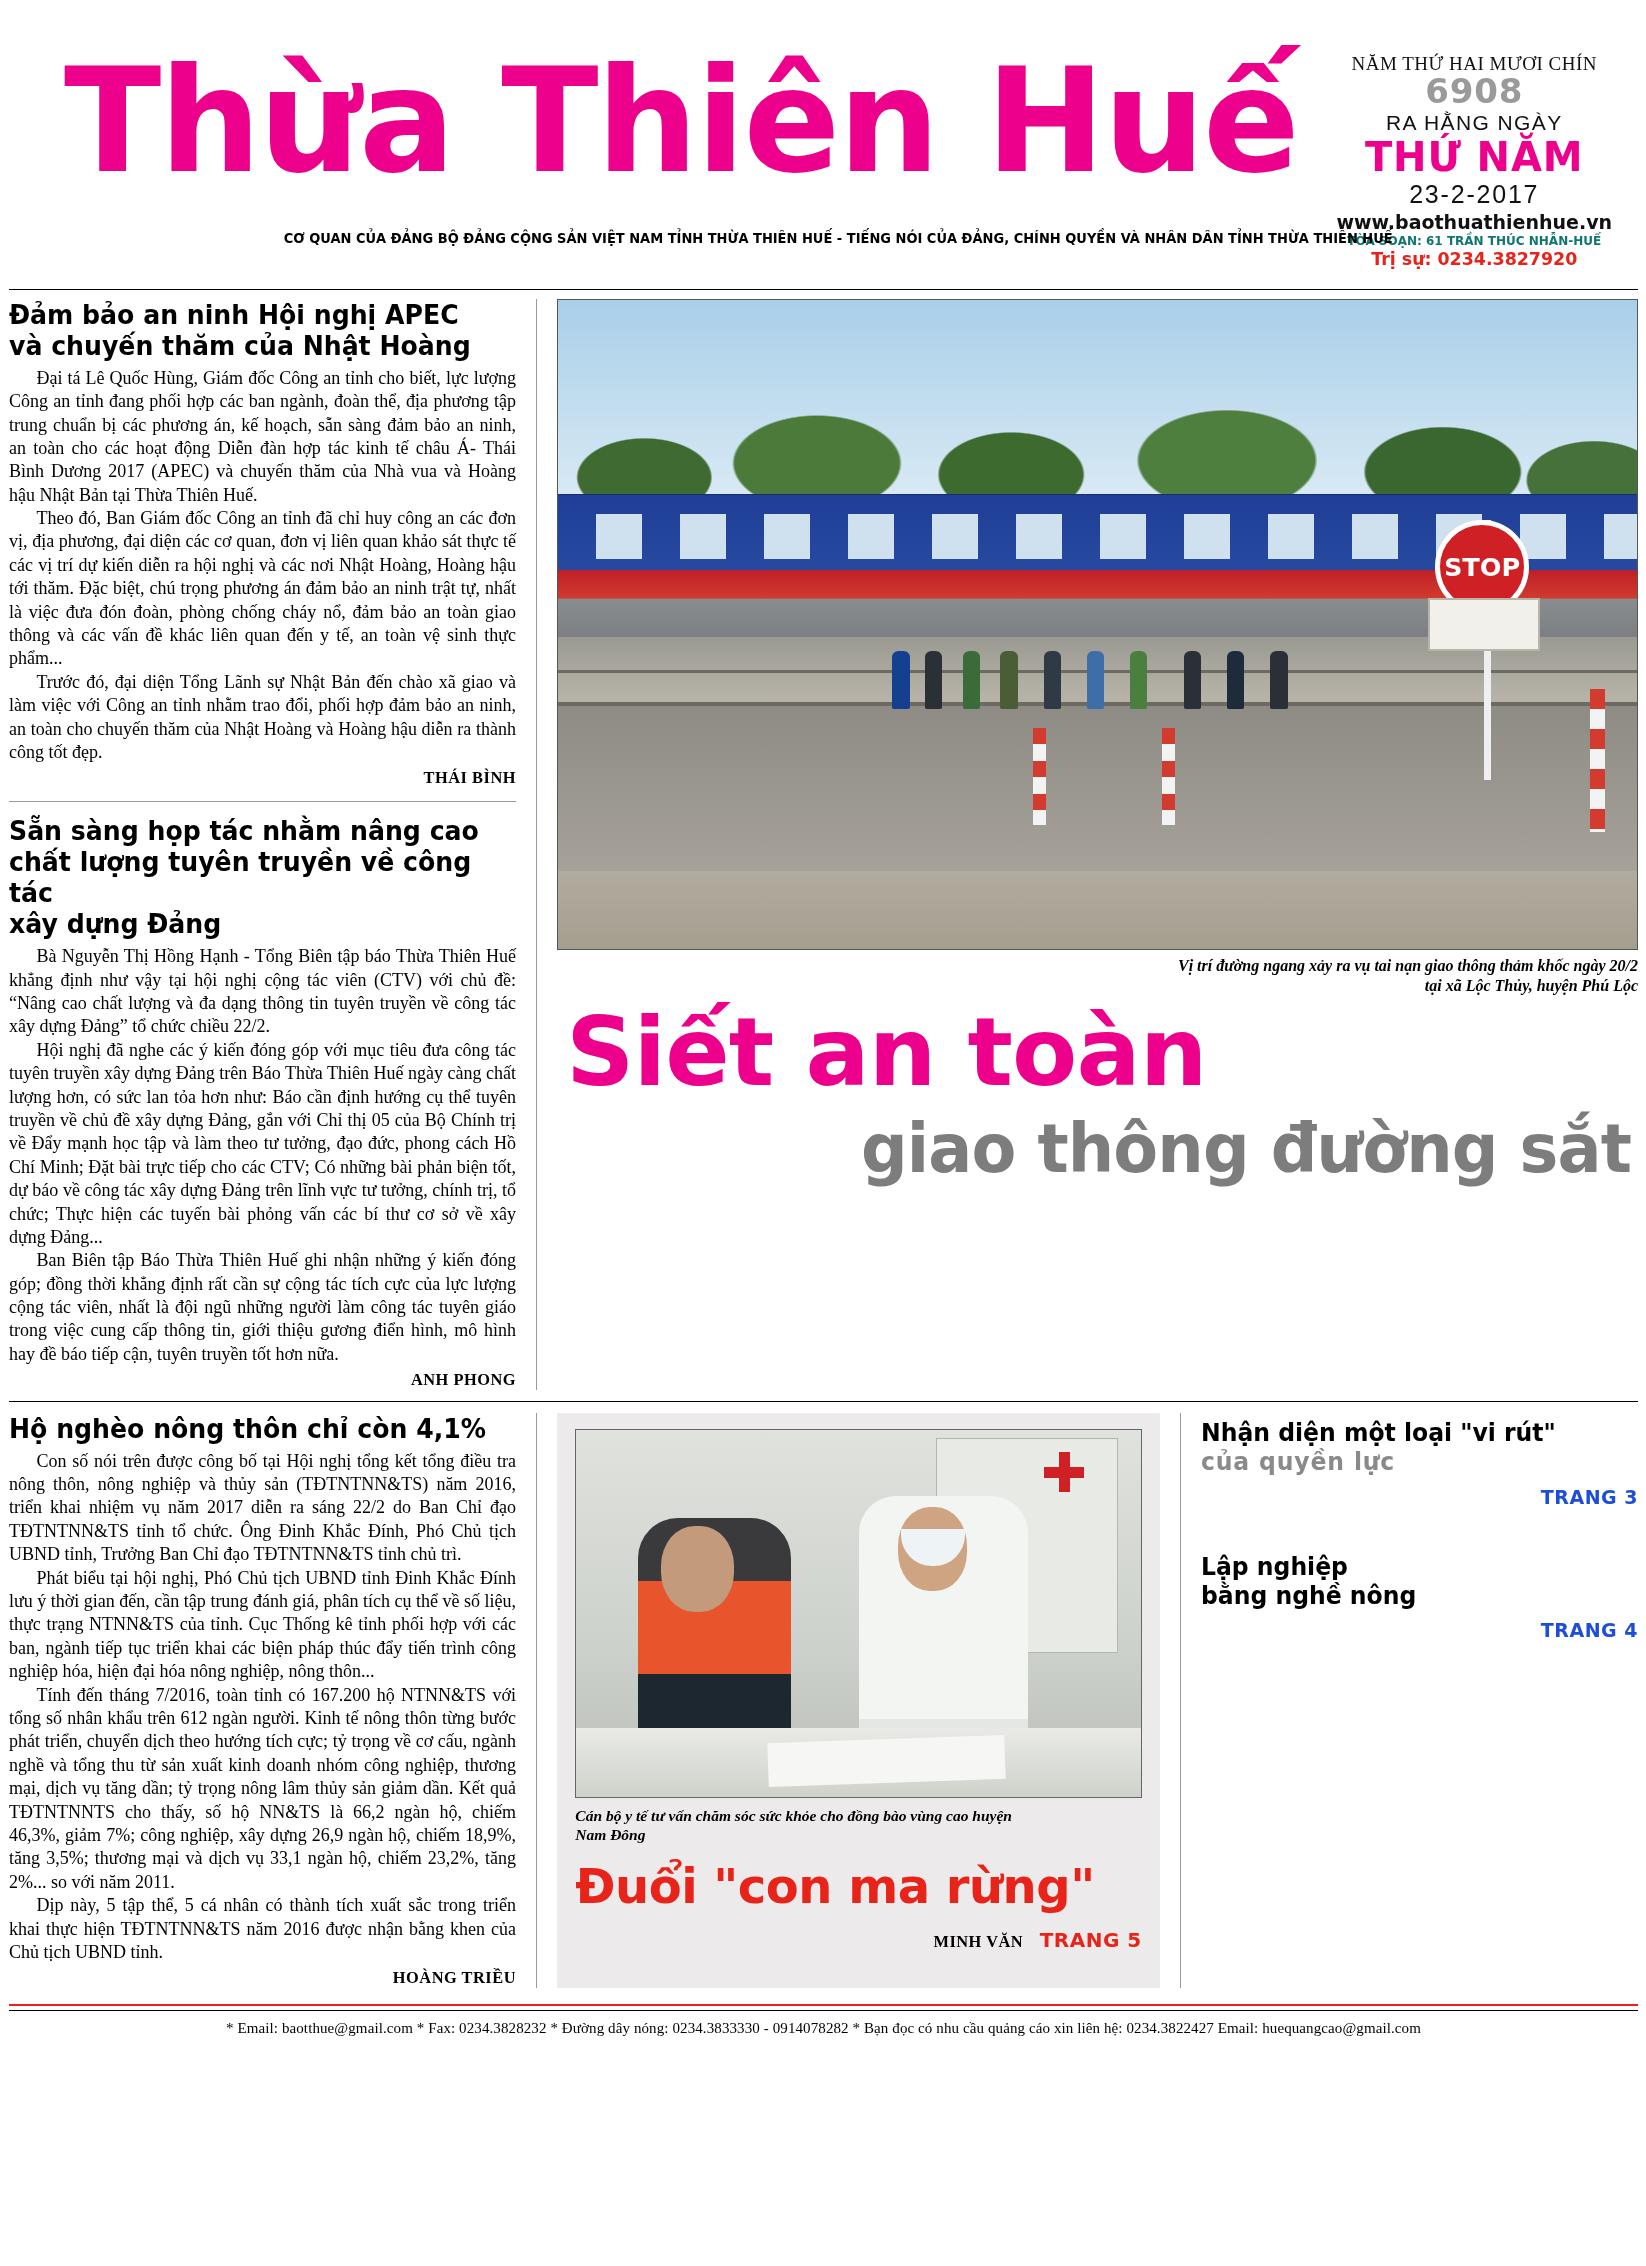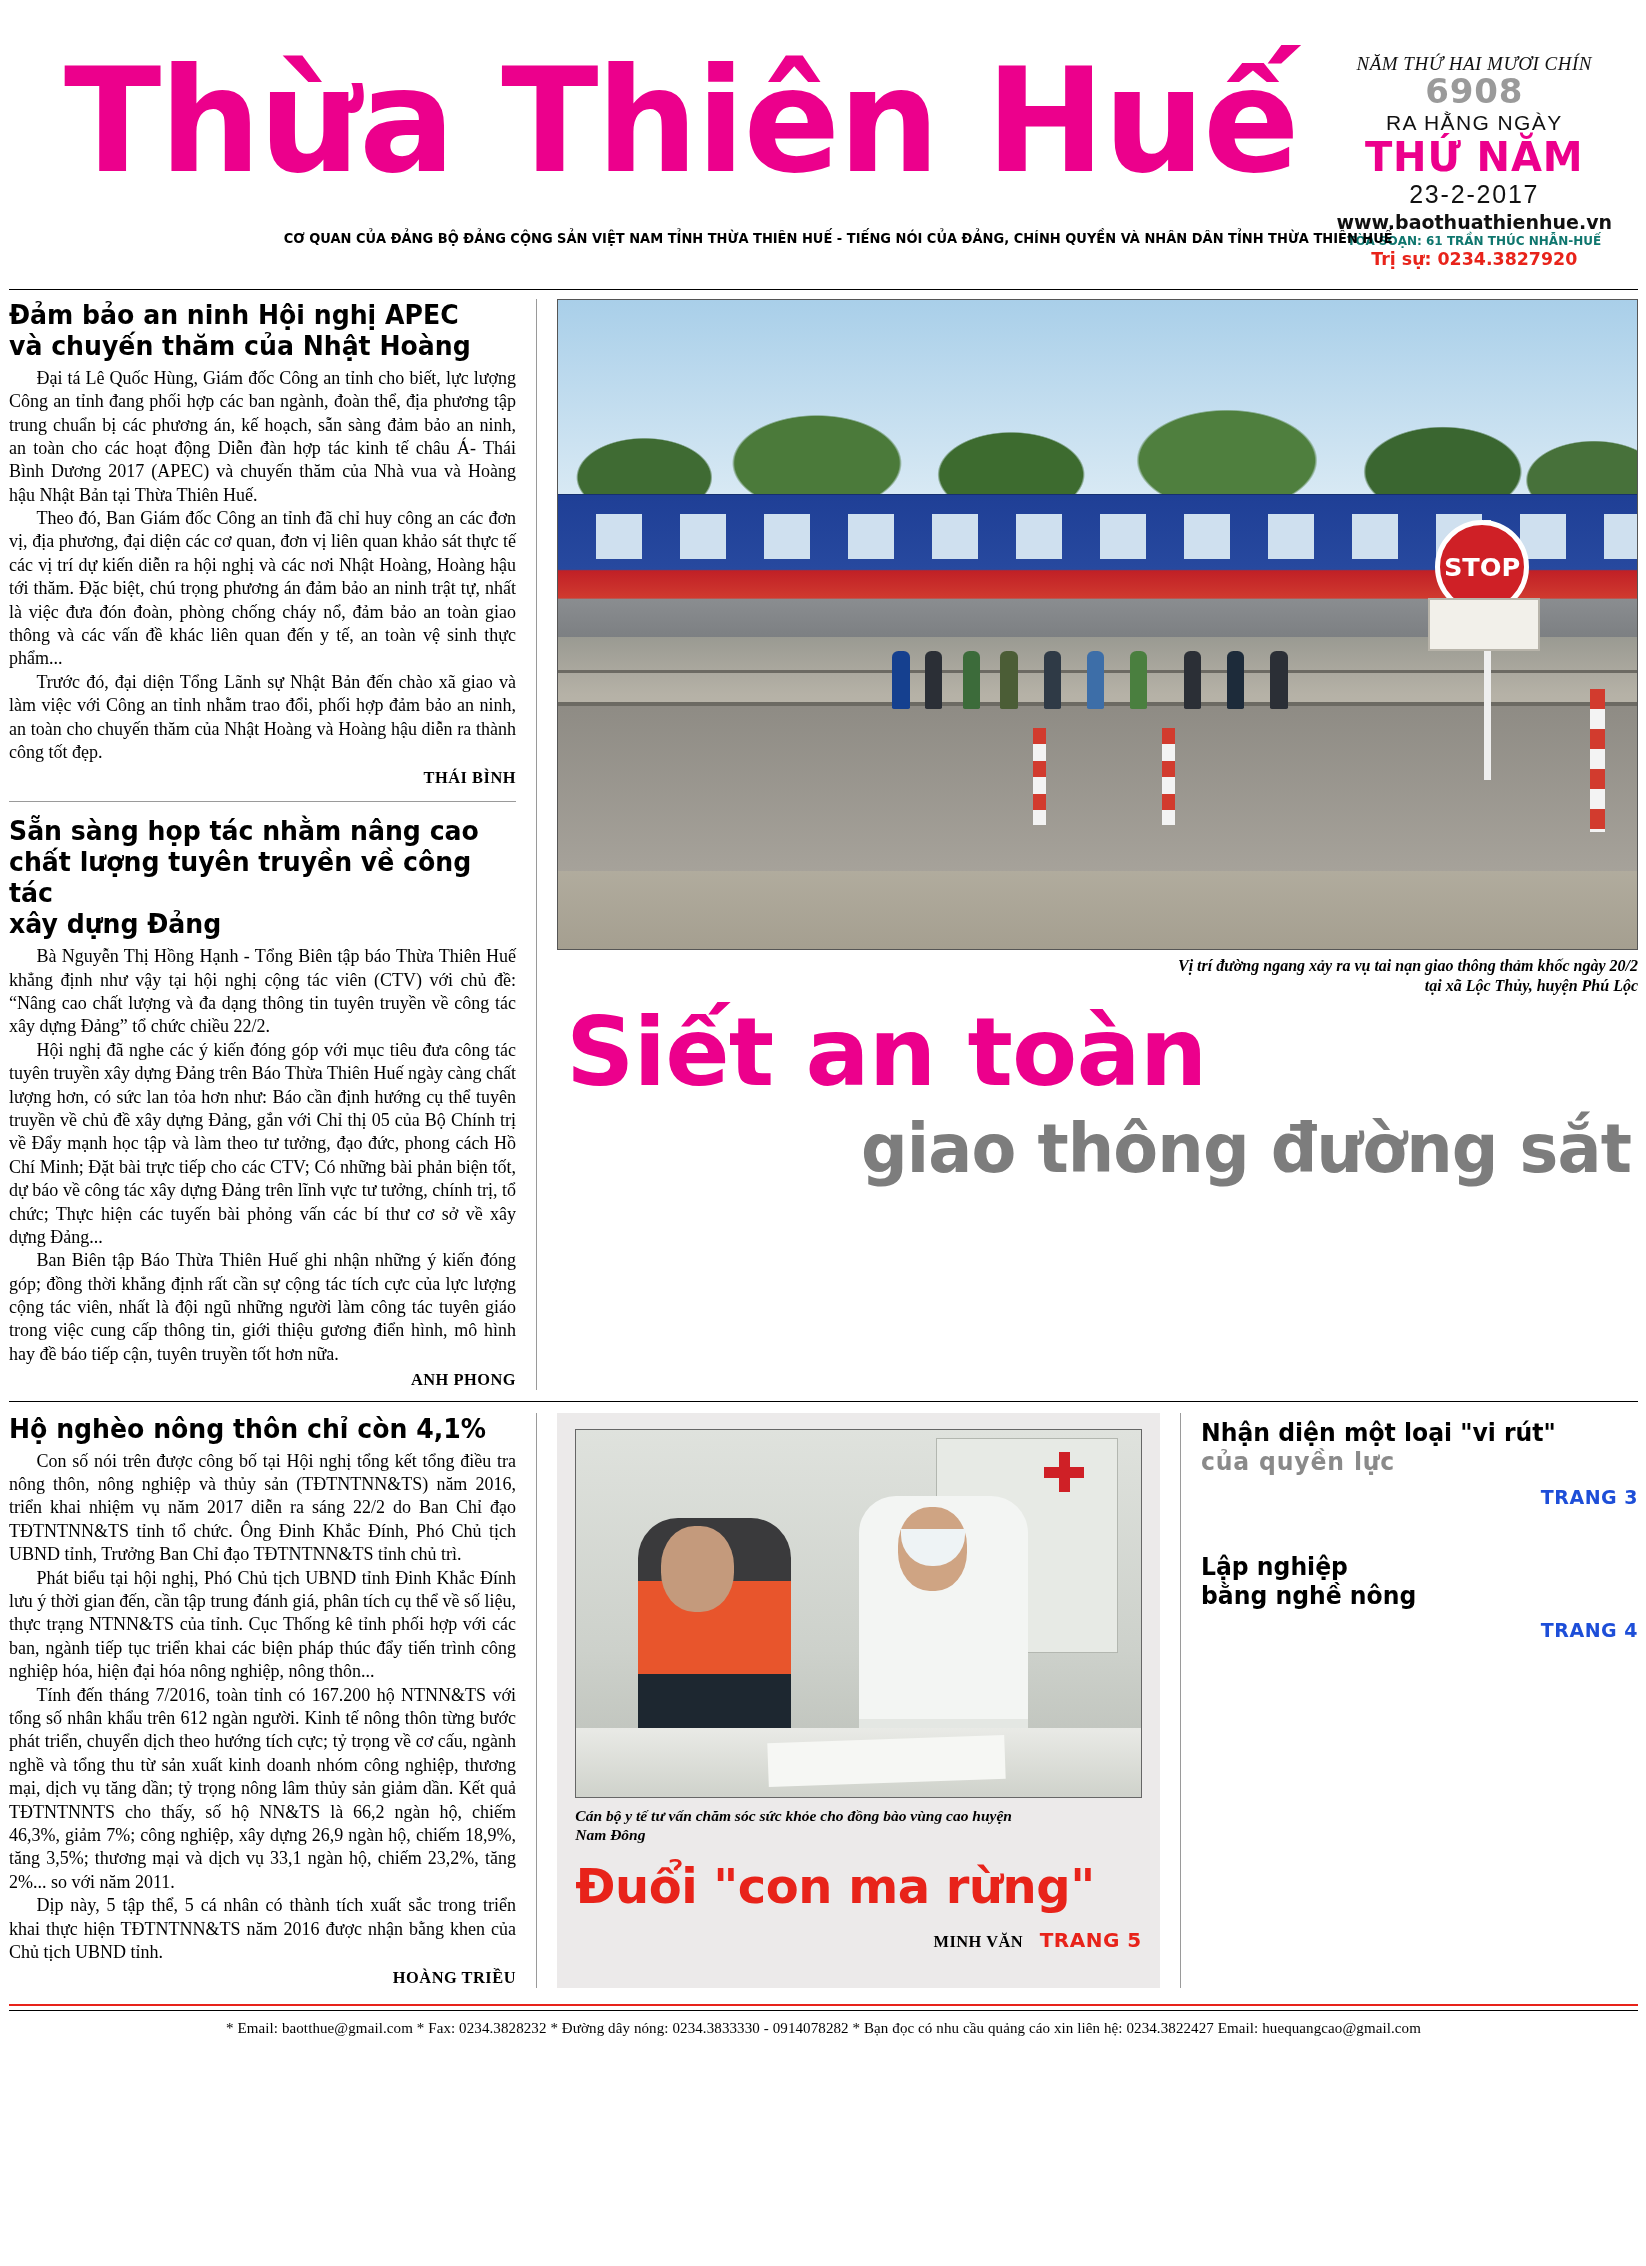--- a/index.html
+++ b/index.html
@@ -45,21 +45,20 @@
     width:365px;
     padding-top:53px;
     text-align:center;
     line-height:1.12;
   }
   .mr-year{
     font-family:"Liberation Serif", serif;
     font-size:19px;
     letter-spacing:0.5px;
     color:#111;
-    font-style:italic;
   }
   .mr-issue{
     font-family:"DejaVu Sans", sans-serif;
     font-weight:bold;
     font-size:34px;
     color:#9a9a9a;
     letter-spacing:0.9px;
     line-height:1.05;
   }
   .mr-daily{

